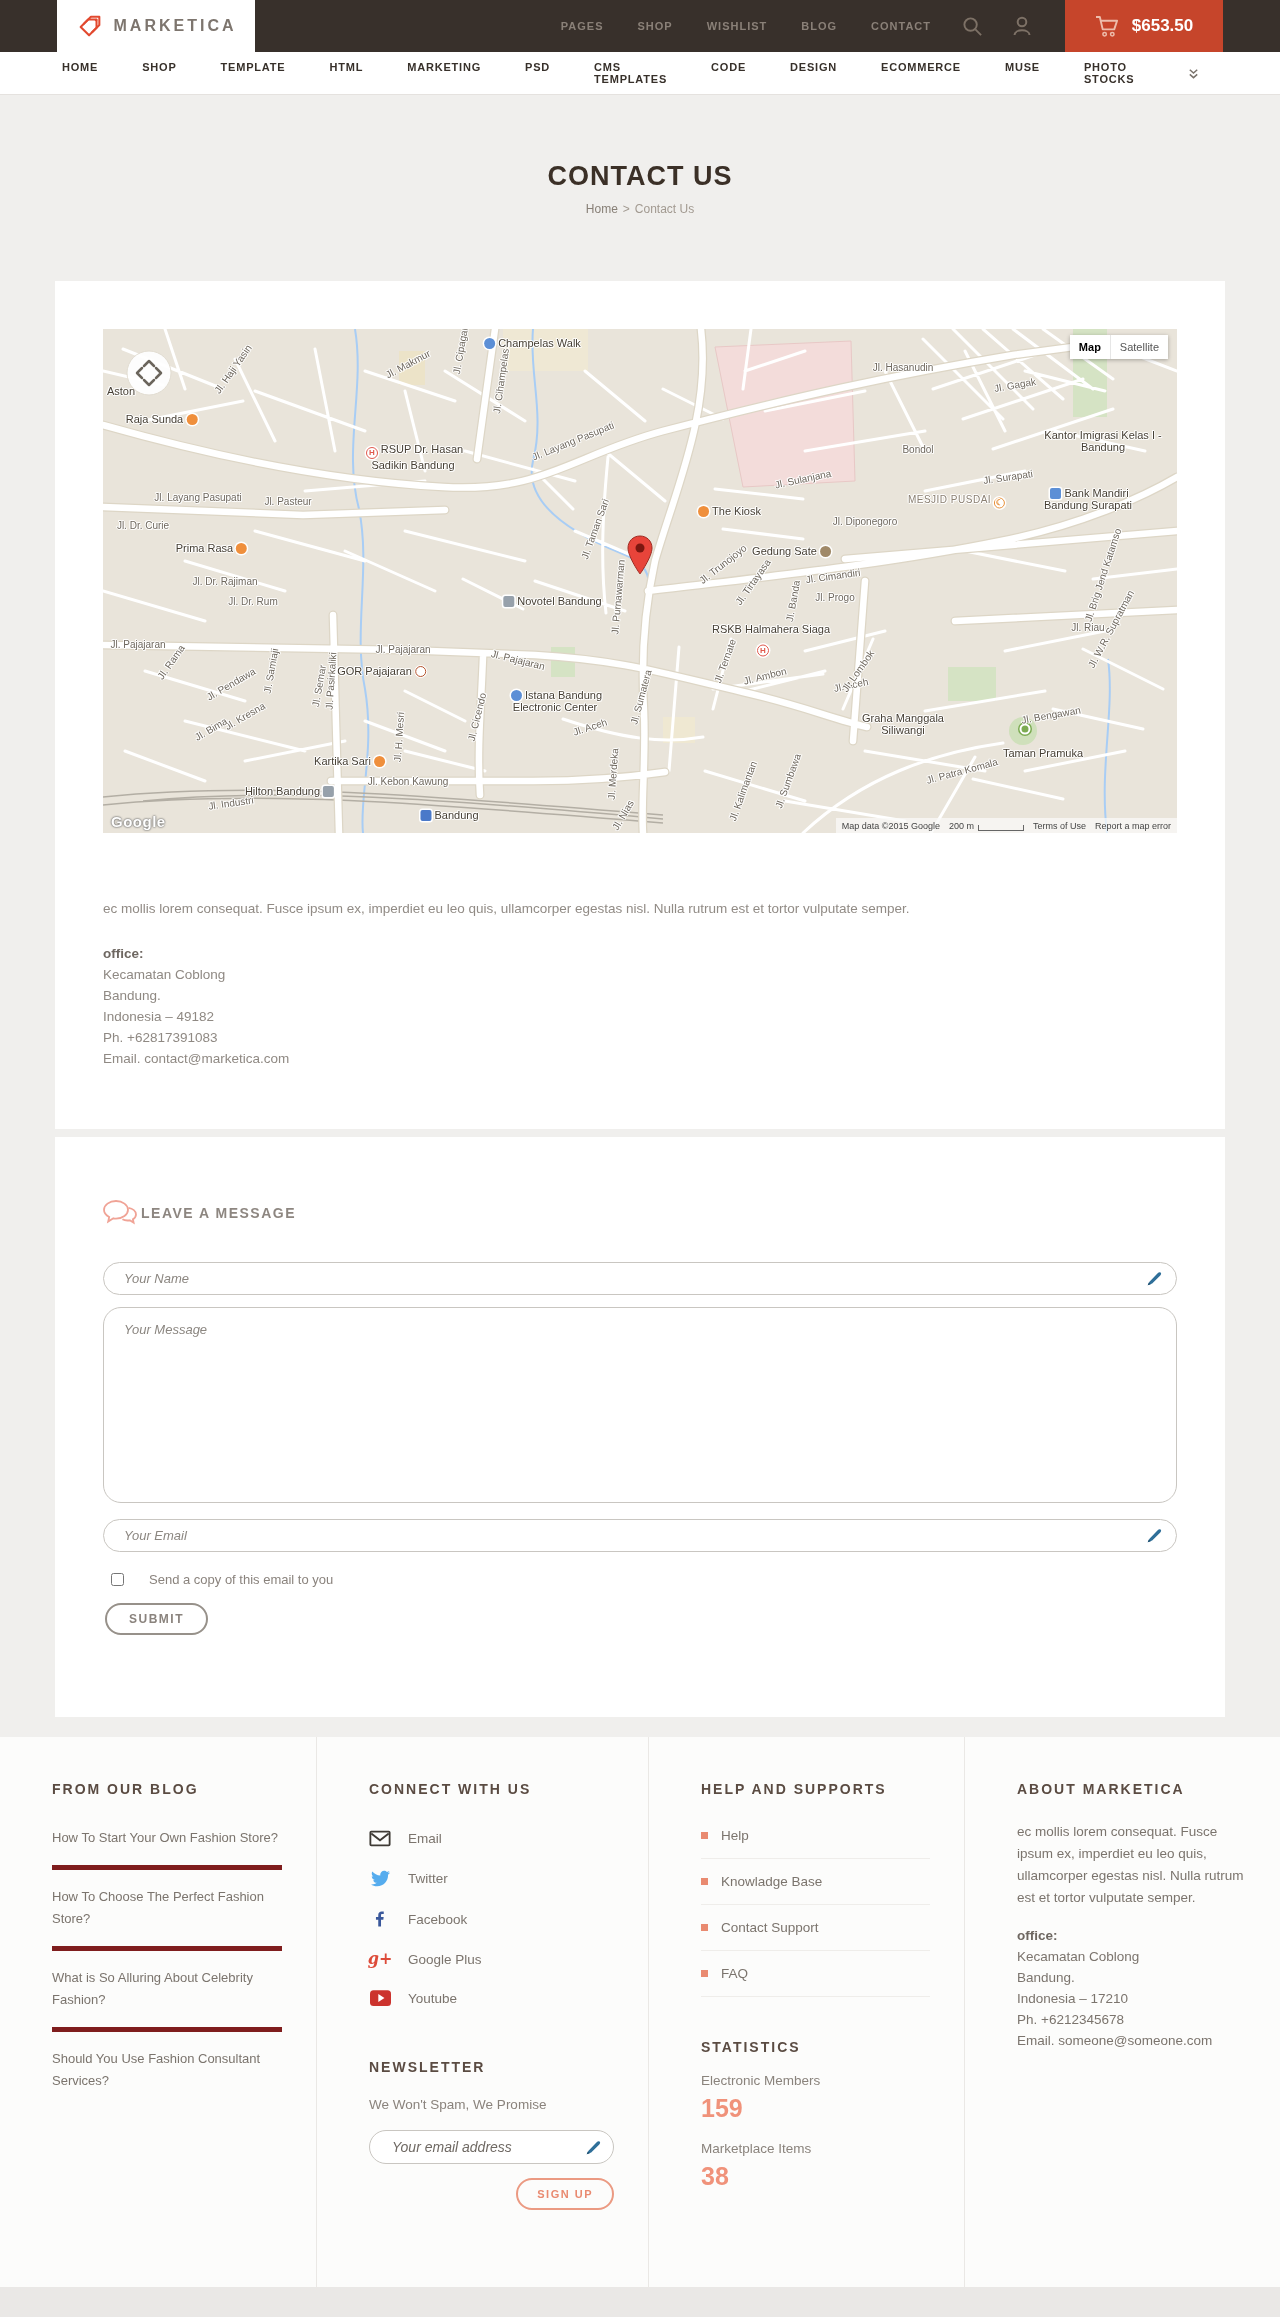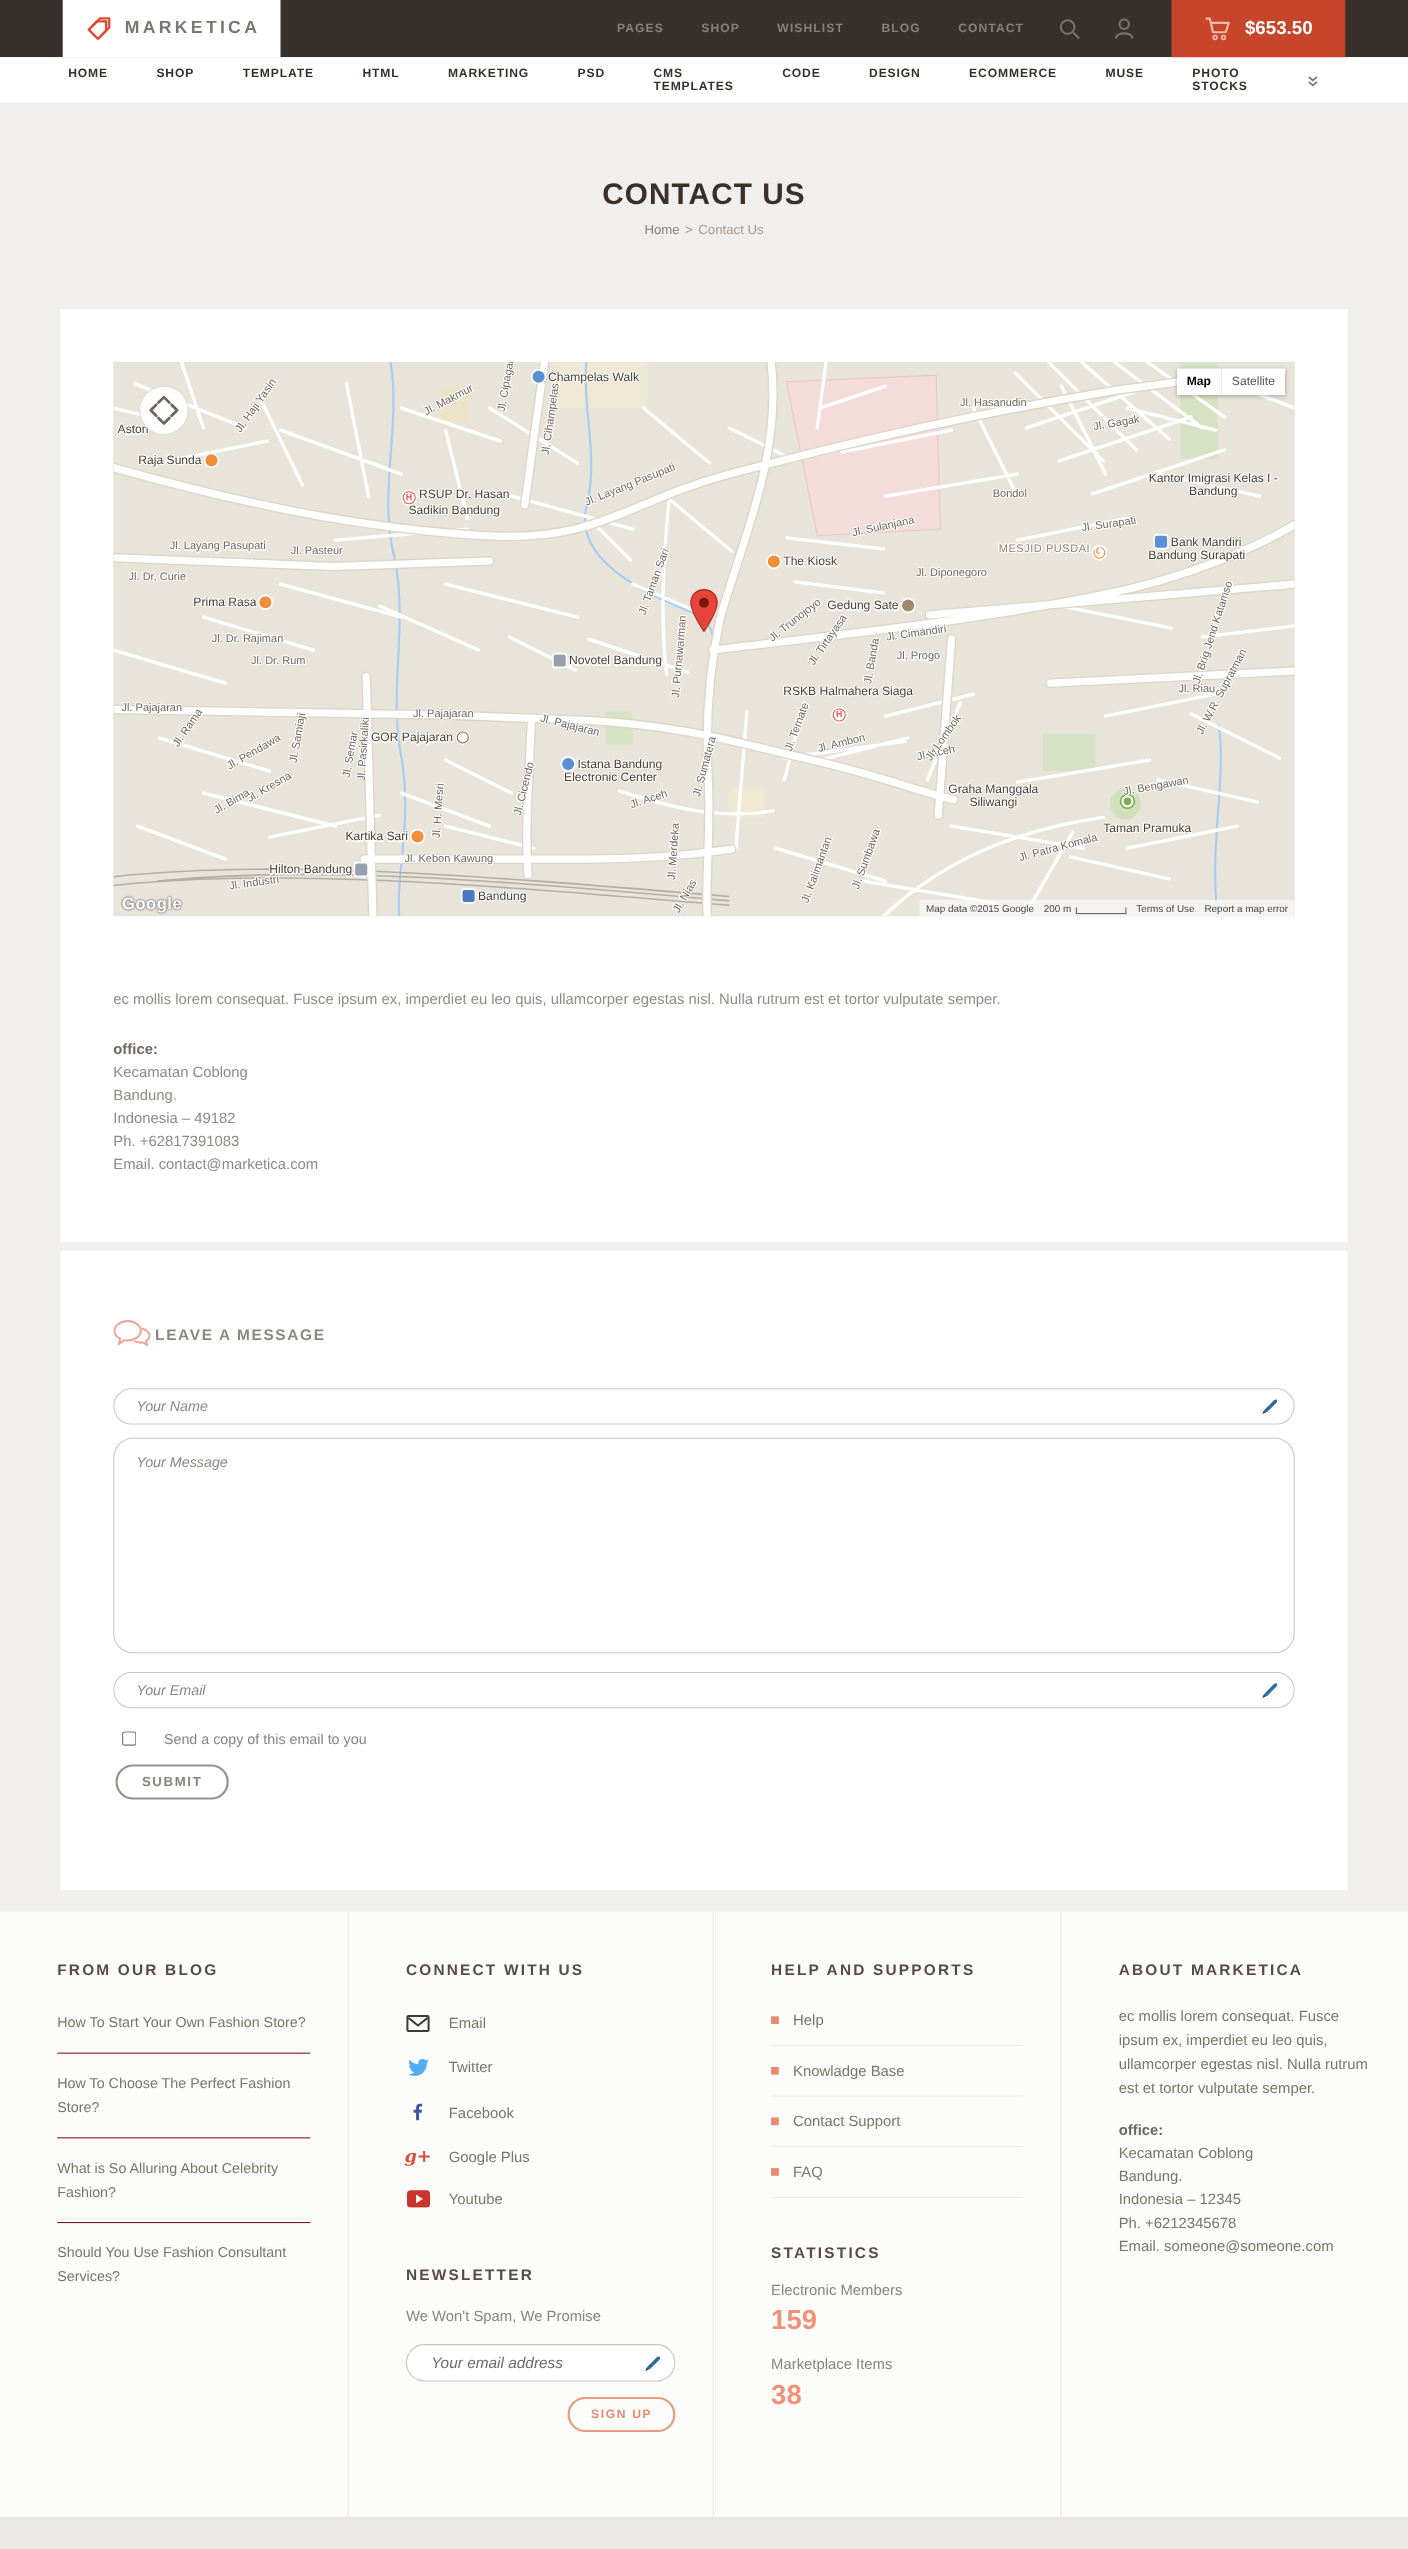--- a/index.html
+++ b/index.html
@@ -83,21 +83,21 @@
   .check-row input{width:13px;height:13px}
   .submit-btn{margin-top:16px;margin-left:2px;background:#fff;border:2px solid #97918a;border-radius:16px;padding:7px 22px;font-family:"Liberation Sans",sans-serif;font-size:12px;font-weight:bold;letter-spacing:1.5px;color:#8a837d;cursor:pointer}
 
   
   .footer{margin-top:20px;background:#fcfcfb;display:grid;grid-template-columns:1fr 1fr 1fr 1fr;min-height:550px}
   .fcol{padding:44px 34px 60px 52px}
   .fcol + .fcol{border-left:1px solid #eae8e5}
   .fhead{font-size:14px;font-weight:bold;letter-spacing:2px;color:#5a4b42;text-transform:uppercase}
   .fhead.second{margin-top:42px}
   .blog-list{margin-top:14px}
-  .blog-item{display:block;padding:16px 0;font-size:13px;line-height:22px;color:#7b746d;border-bottom:1px solid #7f1d1d}
+  .blog-item{display:block;padding:16px 0;font-size:13px;line-height:22px;color:#7b746d;border-bottom:5px solid #7f1d1d}
   .blog-item:last-child{border-bottom:none}
   .connect-list{margin-top:22px;list-style:none}
   .connect-item{display:flex;align-items:center;gap:17px;padding:11px 0;cursor:pointer}
   .connect-item .clabel{font-size:13.5px;color:#7b746d}
   .connect-item .cicon{width:22px;display:flex;justify-content:center}
   .gp{color:#dd4b39;font-family:"DejaVu Serif",serif;font-style:italic;font-weight:bold;font-size:16px;line-height:18px}
   .tagline{margin-top:22px;font-size:13.5px;color:#8a837c}
   .nl-field{position:relative;margin-top:18px;width:245px}
   .nl-field input{width:100%;height:34px;border:1px solid #c9c6c1;border-radius:17px;padding:0 40px 0 22px;font-family:"Liberation Sans",sans-serif;font-size:14px;font-style:italic;color:#6f6963;outline:none;background:#fff}
   .nl-field input::placeholder{color:#6f6963;opacity:1}
@@ -471,21 +471,21 @@
   </div>
 
   <div class="fcol">
     <div class="fhead">ABOUT MARKETICA</div>
     <p class="about-text">ec mollis lorem consequat. Fusce ipsum ex, imperdiet eu leo quis, ullamcorper egestas nisl. Nulla rutrum est et tortor vulputate semper.</p>
     <div class="about-office">
       <div class="office-label">office:</div>
       <div id="about-office-lines">
           <div>Kecamatan Coblong</div>
           <div>Bandung.</div>
-          <div>Indonesia – 12345</div>
+          <div>Indonesia – 17210</div>
           <div>Ph. +6212345678</div>
           <div>Email. someone@someone.com</div>
         </div>
     </div>
   </div>
 </div>
 
 <div class="copybar">
   <span>COPYRIGHT © 2015 TOKOPRESS</span>
   <span>

